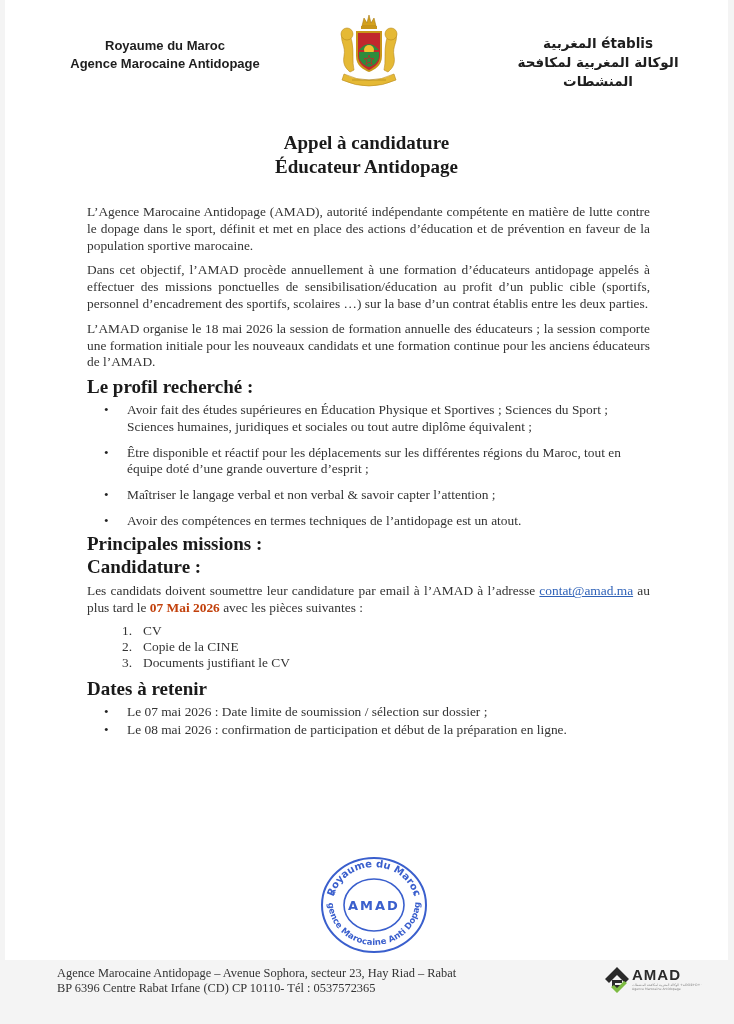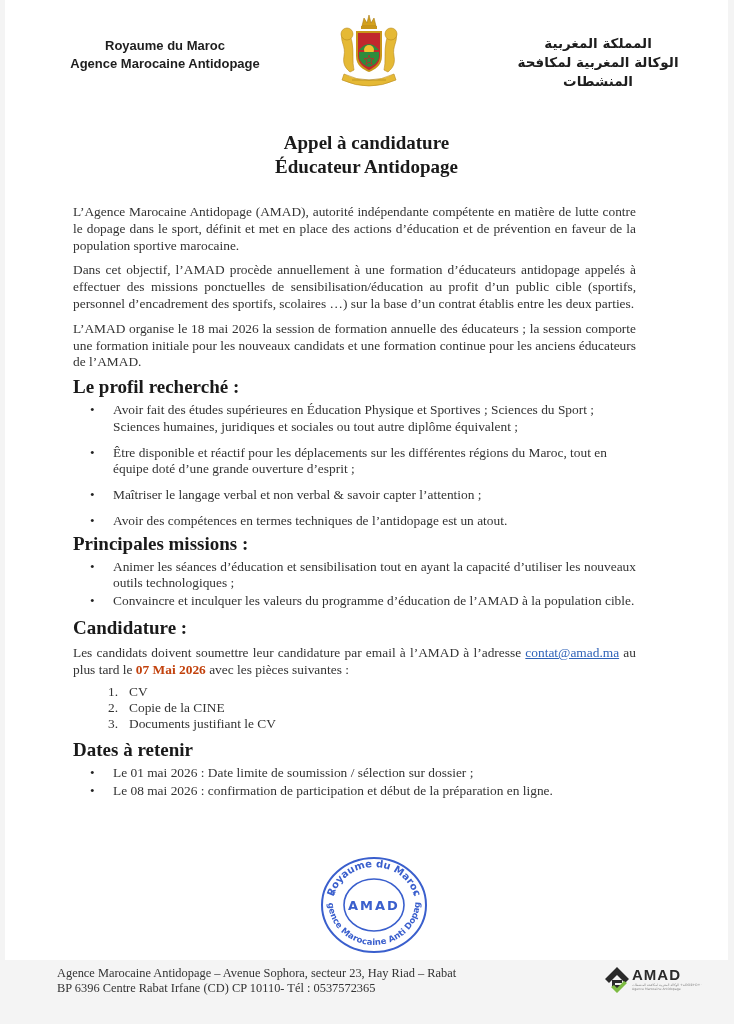--- a/index.html
+++ b/index.html
@@ -22,21 +22,21 @@
     }
     .emblem { position: absolute; left: 333px; top: 12px; width: 62px; height: 78px; }
 
     .title {
       position: absolute; left: 0; top: 131px; width: 100%; text-align: center;
       font-family: "Liberation Serif", serif; font-weight: bold;
       font-size: 19px; line-height: 24px; color: #1a1a1a;
     }
 
     .content {
-      position: absolute; left: 68px; top: 204px; width: 563px;
+      position: absolute; left: 82px; top: 204px; width: 563px;
       font-family: "Liberation Serif", serif; font-size: 13.4px; line-height: 16.8px;
       color: #333;
     }
     .content p { text-align: justify; margin-bottom: 8px; }
     .content h3 { font-size: 19px; font-weight: bold; color: #1a1a1a; margin: 0 0 6px 0; }
     ul.bullets { list-style: none; margin: 0 0 6px 0; }
     ul.bullets li { position: relative; padding-left: 40px; margin-bottom: 9px; text-align: left; }
     ul.bullets li::before {
       content: "\2022"; position: absolute; left: 17px; top: 0; font-size: 13px; color: #222;
     }
@@ -86,21 +86,21 @@
       <path d="M21 38 Q31 26 41 38 Z" fill="#2e8b3d"></path>
       <circle cx="31" cy="38" r="5" fill="#f2c12e"></circle>
       <path d="M21 40 L41 40 L41 44 C41 50 35 54 31 55 C27 54 21 50 21 44 Z" fill="#2e8b3d"></path>
       <path d="M31 43 L32.2 46.6 L36 46.6 L33 48.8 L34.1 52.4 L31 50.2 L27.9 52.4 L29 48.8 L26 46.6 L29.8 46.6 Z" fill="none" stroke="#c1272d" stroke-width="0.8"></path>
 
       <path d="M6 62 Q31 74 56 62 L58 68 Q31 80 4 68 Z" fill="#e5b935" stroke="#b88a1c" stroke-width="0.6"></path>
       <line x1="14" y1="68" x2="48" y2="68" stroke="#9a7416" stroke-width="0.5"></line>
     </svg>
 
     <div class="hdr-right">
-      <div>المملكة المغربية</div>
+      <div>établis المغربية</div>
       <div>الوكالة المغربية لمكافحة المنشطات</div>
     </div>
   </div>
 
   <div class="title">
     <div>Appel à candidature</div>
     <div>Éducateur Antidopage</div>
   </div>
 
   <div class="content">
@@ -110,42 +110,38 @@
 
     <h3>Le profil recherché :</h3>
     <ul class="bullets">
       <li>Avoir fait des études supérieures en Éducation Physique et Sportives ; Sciences du Sport ; Sciences humaines, juridiques et sociales ou tout autre diplôme équivalent ;</li>
       <li>Être disponible et réactif pour les déplacements sur les différentes régions du Maroc, tout en équipe doté d’une grande ouverture d’esprit ;</li>
       <li>Maîtriser le langage verbal et non verbal &amp; savoir capter l’attention ;</li>
       <li>Avoir des compétences en termes techniques de l’antidopage est un atout.</li>
     </ul>
 
     <h3 style="margin-top:-3px;">Principales missions :</h3>
-    <ul class="bullets tight" style="margin-bottom:10px;">
-      <li style="text-align:justify;">Animer les séances d’éducation et sensibilisation tout en ayant la capacité d’utiliser les nouveaux outils technologiques ;</li>
-      <li>Convaincre et inculquer les valeurs du programme d’éducation de l’AMAD à la population cible.</li>
-    </ul>
 
     <h3 style="margin-bottom:8px;">Candidature :</h3>
     <p style="margin-bottom:4px; text-align:justify; text-align-last:left;">
       <span>Les candidats doivent soumettre leur candidature par email à l’AMAD à l’adresse</span>
       <a class="email" href="mailto:contat@amad.ma">contat@amad.ma</a>
       <span>au plus tard le</span>
       <span class="deadline">07 Mai 2026</span>
       <span>avec les pièces suivantes :</span>
     </p>
     <ol class="pieces">
       <li><span class="num">1.</span><span>CV</span></li>
       <li><span class="num">2.</span><span>Copie de la CINE</span></li>
       <li><span class="num">3.</span><span>Documents justifiant le CV</span></li>
     </ol>
 
     <h3 style="margin-top:10px;">Dates à retenir</h3>
     <ul class="bullets tight">
-      <li>Le 01 mai 2026 : Date limite de soumission / sélection sur dossier  ;</li>
+      <li>Le 07 mai 2026 : Date limite de soumission / sélection sur dossier  ;</li>
       <li>Le 08 mai 2026 : confirmation de participation et début de la préparation en ligne.</li>
     </ul>
   </div>
 
   <svg class="stamp" viewBox="0 0 120 100">
     <defs>
       <path id="arcTop" d="M18 52 A42 40 0 0 1 102 52"></path>
       <path id="arcBot" d="M14 46 A46 44 0 0 0 106 46"></path>
     </defs>
     <ellipse cx="60" cy="50" rx="52" ry="47" fill="none" stroke="#3a5fcd" stroke-width="2"></ellipse>

